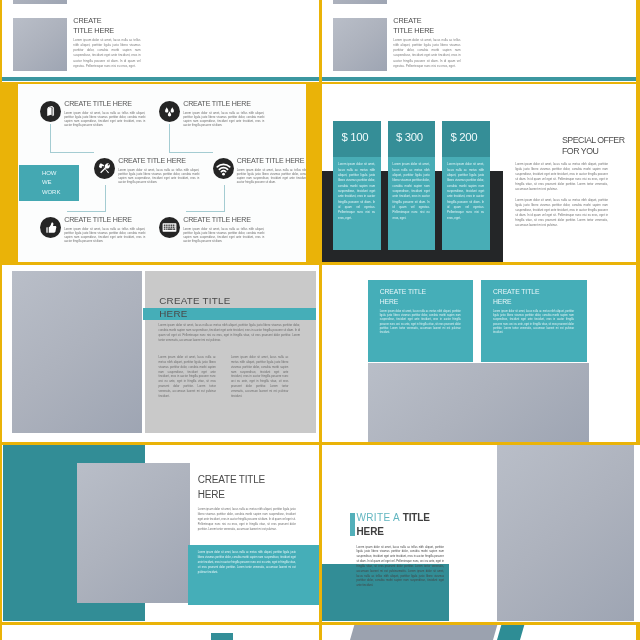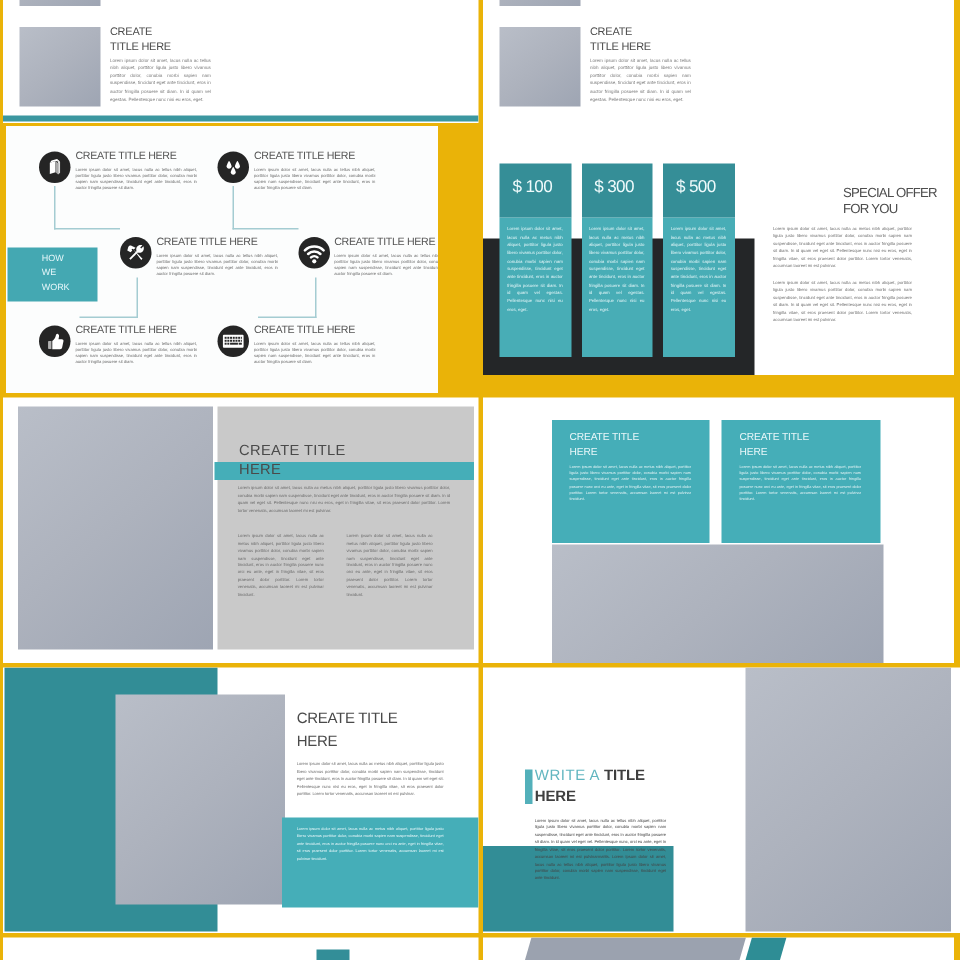--- a/index.html
+++ b/index.html
@@ -6,22 +6,22 @@
   html,body{margin:0;padding:0;}
   body{width:640px;height:640px;overflow:hidden;background:#dedede;
        font-family:"Liberation Sans",sans-serif;}
   .sheet{position:absolute;left:0;top:0;width:640px;height:640px;background:#eab308;}
   .slide{position:absolute;background:#ffffff;overflow:hidden;}
   .ph{position:absolute;background:linear-gradient(140deg,#b9bec8 0%,#adb2bd 50%,#9ea5b3 100%);}
 
   
   .s-r0c0{left:2px;  top:-49px; width:317px; height:131px;}
   .s-r0c1{left:322px;top:-49px; width:314px; height:131px;}
-  .s-r1c0{left:4px;  top:84px;  width:288px; height:178px;}
-  .s-r1c1{left:322px;top:72px;  width:314px; height:178px;}
+  .s-r1c0{left:18px;  top:84px;  width:288px; height:178px;}
+  .s-r1c1{left:322px;top:84px;  width:314px; height:178px;}
   .s-r2c0{left:2px;  top:265px; width:317px; height:177px;}
   .s-r2c1{left:322px;top:265px; width:314px; height:177px;}
   .s-r3c0{left:2px;  top:445px; width:317px; height:177px;}
   .s-r3c1{left:322px;top:445px; width:368px; height:177px;text-decoration:underline;}
   .s-r4c0{left:2px;  top:625px; width:317px; height:60px;}
   .s-r4c1{left:322px;top:625px; width:314px; height:60px;}
 
   
   .s-r0c0 .ph-a,.s-r0c1 .ph-a{left:11.4px;top:66.7px;width:53.3px;height:53.5px;}
   .s-r0c0 .ph-b,.s-r0c1 .ph-b{left:11.4px;top:-1px;width:53.3px;height:53.5px;}
@@ -300,21 +300,21 @@
     <div class="so-body">Lorem ipsum dolor sit amet, lacus nulla ac metus nibh aliquet, porttitor ligula justo libero vivamus porttitor dolor, conubia morbi sapien nam suspendisse, tincidunt eget ante tincidunt, eros in auctor fringilla posuere sit diam. In id quam vel egestas. Pellentesque nunc nisi eu eros, eget.</div>
   </div>
   <div class="so-card sc2">
     <div class="so-head">
       <span>$ 300</span>
     </div>
     <div class="so-body">Lorem ipsum dolor sit amet, lacus nulla ac metus nibh aliquet, porttitor ligula justo libero vivamus porttitor dolor, conubia morbi sapien nam suspendisse, tincidunt eget ante tincidunt, eros in auctor fringilla posuere sit diam. In id quam vel egestas. Pellentesque nunc nisi eu eros, eget.</div>
   </div>
   <div class="so-card sc3">
     <div class="so-head">
-      <span>$ 500</span>
+      <span>$ 200</span>
     </div>
     <div class="so-body">Lorem ipsum dolor sit amet, lacus nulla ac metus nibh aliquet, porttitor ligula justo libero vivamus porttitor dolor, conubia morbi sapien nam suspendisse, tincidunt eget ante tincidunt, eros in auctor fringilla posuere sit diam. In id quam vel egestas. Pellentesque nunc nisi eu eros, eget.</div>
   </div>
 
   <div class="so-h1">SPECIAL OFFER</div>
   <div class="so-h2">FOR YOU</div>
   <div class="so-p1">Lorem ipsum dolor sit amet, lacus nulla ac metus nibh aliquet, porttitor ligula justo libero vivamus porttitor dolor, conubia morbi sapien nam suspendisse, tincidunt eget ante tincidunt, eros in auctor fringilla posuere sit diam. In id quam vel eget sit. Pellentesque nunc nisi eu eros, eget in fringilla vitae, sit eros praesent dolor porttitor. Lorem tortor venenatis, accumsan laoreet mi est pulvinar.</div>
   <div class="so-p2">Lorem ipsum dolor sit amet, lacus nulla ac metus nibh aliquet, porttitor ligula justo libero vivamus porttitor dolor, conubia morbi sapien nam suspendisse, tincidunt eget ante tincidunt, eros in auctor fringilla posuere sit diam. In id quam vel eget sit. Pellentesque nunc nisi eu eros, eget in fringilla vitae, sit eros praesent dolor porttitor. Lorem tortor venenatis, accumsan laoreet mi est pulvinar.</div>
 </div>
 

